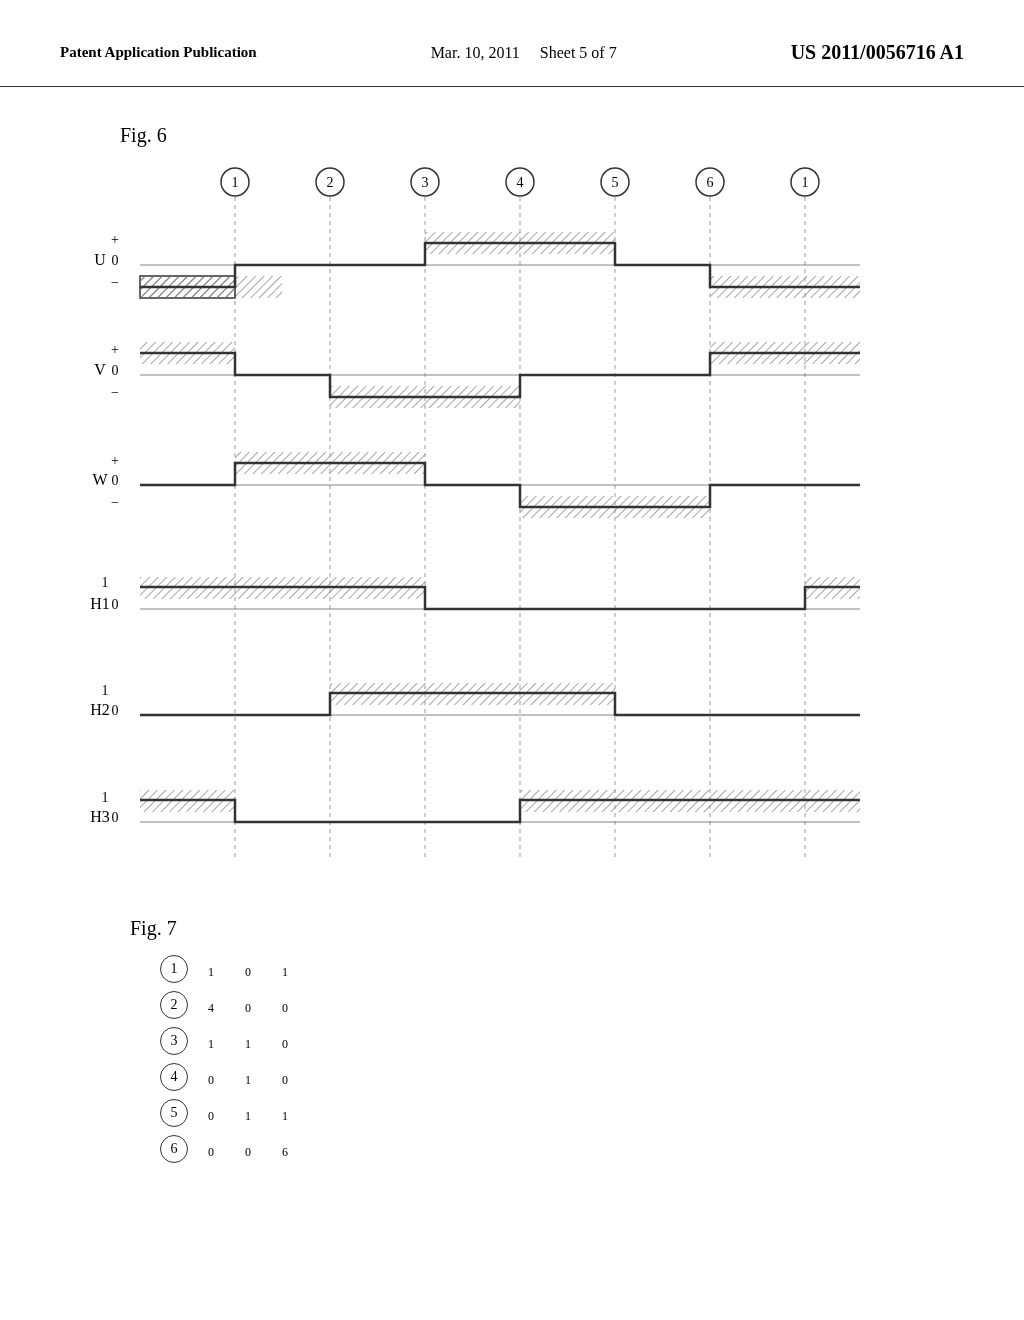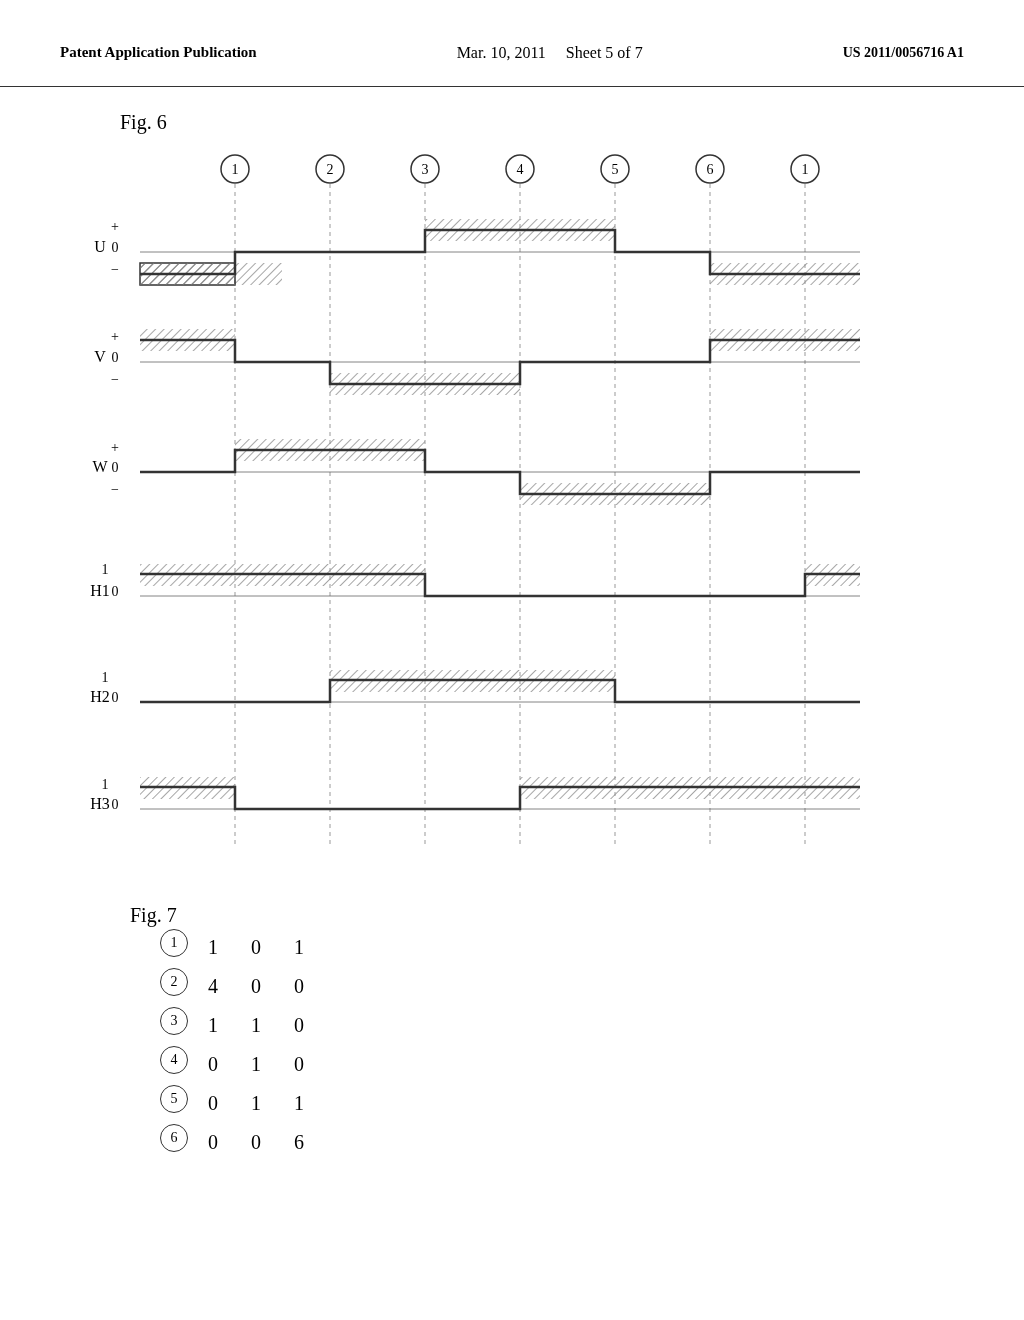--- a/index.html
+++ b/index.html
@@ -31,50 +31,50 @@
       font-weight: bold;
       font-size: 15px;
       line-height: 1.4;
     }
     .header-center {
       font-size: 16px;
       text-align: center;
       line-height: 1.6;
     }
     .header-right {
-      font-size: 14px;
+      font-size: 20px;
       font-weight: bold;
       text-align: right;
     }
 
     
     .fig-title {
       font-size: 20px;
       font-weight: normal;
-      margin: 24px 0 10px 120px;
+      margin: 37px 0 10px 120px;
     }
 
     
     .diagram-container {
       margin: 10px 60px;
       position: relative;
     }
 
     svg {
       display: block;
     }
 
     
     .fig7-section {
       margin: 30px 0 0 130px;
     }
     .fig7-title {
       font-size: 20px;
       font-weight: normal;
-      margin-bottom: 1px;
+      margin-bottom: 15px;
     }
     .fig7-table {
       display: flex;
       flex-direction: column;
       gap: 8px;
       margin-left: 30px;
     }
     .fig7-row {
       display: flex;
       align-items: center;
@@ -85,21 +85,21 @@
       height: 28px;
       border: 1.5px solid #333;
       border-radius: 50%;
       display: flex;
       align-items: center;
       justify-content: center;
       font-size: 14px;
       flex-shrink: 0;
     }
     .fig7-vals {
-      font-size: 20px;
+      font-size: 12px;
       letter-spacing: 14px;
       margin-top: 8px;
     }
   </style>
 </head>
 <body>
 
 <div class="page">
 
   <div class="header">

